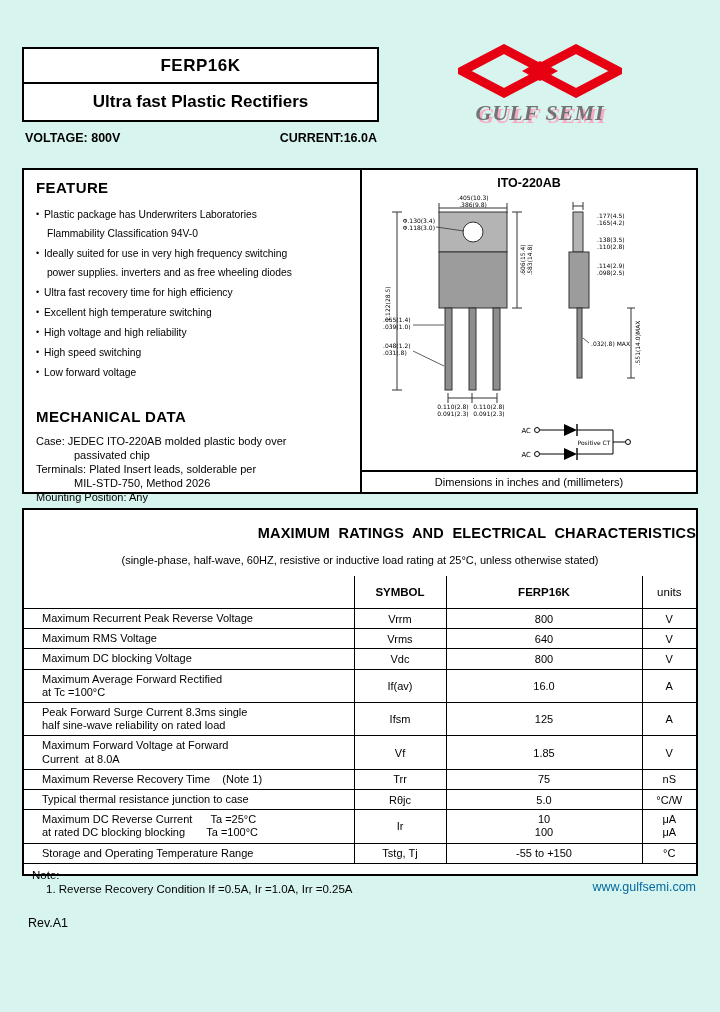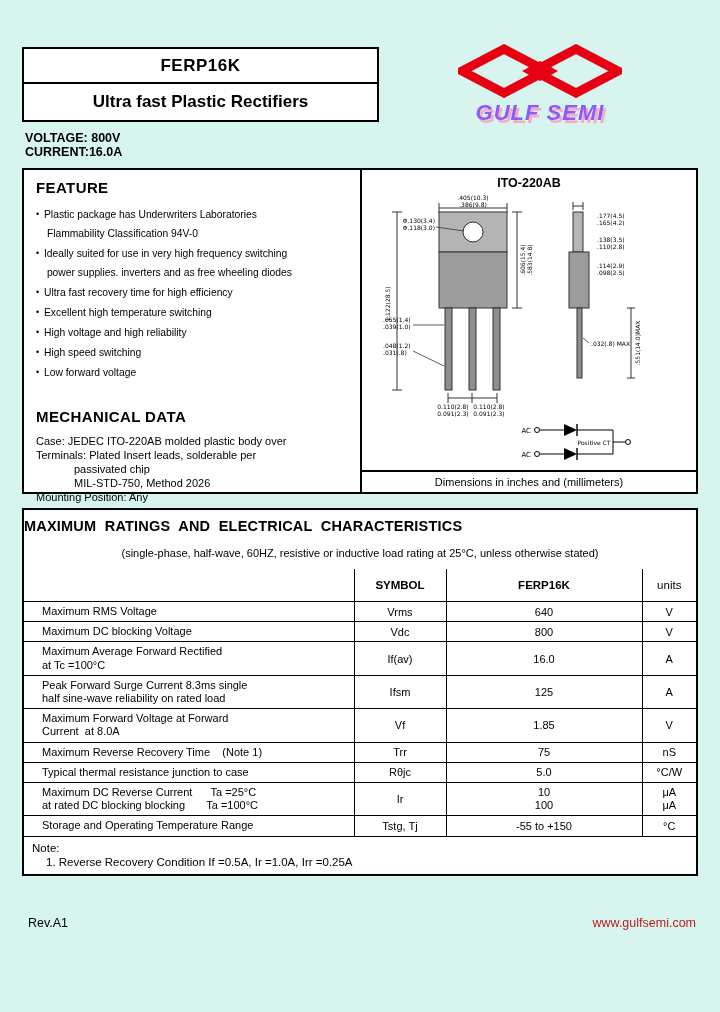--- a/index.html
+++ b/index.html
@@ -20,27 +20,27 @@
     display:flex; align-items:center; justify-content:center;
     font-weight:bold; font-size:17px; letter-spacing:0.5px;
   }
   .hdr-title-row {
     height:36px; display:flex; align-items:center; justify-content:center;
     font-weight:bold; font-size:17px;border-radius:15px;
   }
   .hdr-vc {
     position:absolute; left:25px; top:131px; width:352px;
     display:flex; justify-content:space-between;
-    font-weight:bold; font-size:12.5px;flex-direction:column;
+    font-weight:bold; font-size:12.5px;
   }
   .logo { position:absolute; left:452px; top:44px; width:176px; text-align:center; }
   .logo svg { display:block; margin:0 auto 2px; }
   .logo-text {
-    font-family:Liberation Sans, sans-serif; font-style:italic; font-weight:bold;
-    font-size:22px; color:#8b5cf6; letter-spacing:1px;
+    font-family:Liberation Serif, serif; font-style:italic; font-weight:bold;
+    font-size:22px; color:#737373; letter-spacing:1px;
     text-shadow:2.5px 2.5px 0 #f6abc4;
   }
   
   .feature-box {
     position:absolute; left:22px; top:168px; width:676px; height:326px;
     border:2px solid #000; background:#fff;
   }
   .feature-left { position:absolute; left:0; top:0; width:374px; height:100%; padding:9px 12px; }
   .sec-heading { font-weight:bold; font-size:15px; letter-spacing:0.4px; }
   ul.features { list-style:none; margin-top:9px; font-size:10.3px; line-height:19px; }
@@ -63,38 +63,38 @@
     position:absolute; bottom:0; left:0; width:100%; height:22px;
     border-top:2px solid #000; display:flex; align-items:center; justify-content:center;
     font-size:11px;
   }
   
   .ratings-box {
     position:absolute; left:22px; top:508px; width:676px; height:368px;
     border:2px solid #000; background:#fff;
   }
   .ratings-title {
-    text-align:left; font-weight:bold; font-size:14.5px;
-    margin-top:8px; white-space:pre; letter-spacing:0.2px;
+    text-align:right; font-weight:bold; font-size:14.5px;
+    margin-top:15px; white-space:pre; letter-spacing:0.2px;
   }
   .ratings-subtitle { text-align:center; font-size:11px; margin-top:13px; }
   table.rt { width:100%; border-collapse:collapse; margin-top:10px; table-layout:fixed; }
   .rt th, .rt td { border-bottom:1.6px solid #000; font-size:11px; vertical-align:middle; }
   .rt thead th { padding:10px 0; font-size:11.5px; font-weight:bold; }
   .rt thead th.th-n { font-weight:normal; }
   .rt td { padding:3px 0; }
   .c-sym, .c-val, .c-unit { border-left:1.6px solid #000; text-align:center; }
   .c-param { text-align:left; padding-left:18px !important; }
   .c-param div { white-space:pre-wrap; line-height:13.2px; }
   .c-val div, .c-unit div { line-height:13.2px; }
   .note { padding:5px 0 0 8px; font-size:11.5px; }
   .note-item { padding-left:14px; margin-top:2px; }
   
   .footer-rev { position:absolute; left:28px; top:916px; font-size:12.5px; }
-  .footer-site { position:absolute; right:24px; top:916px; font-size:12.5px; color:#b91c1c; text-decoration:none; }
+  .footer-site { position:absolute; right:24px; top:880px; font-size:12.5px; color:#0369a1; text-decoration:none; }
 </style>
 </head>
 <body>
 
 <div class="page">
 
   <div class="hdr-box">
     <div class="hdr-part-row">FERP16K</div>
     <div class="hdr-title-row">Ultra fast Plastic Rectifiers</div>
   </div>
@@ -124,22 +124,22 @@
  power supplies. inverters and as free wheeling diodes</li>
         <li>Ultra fast recovery time for high efficiency</li>
         <li>Excellent high temperature switching</li>
         <li>High voltage and high reliability</li>
         <li>High speed switching</li>
         <li>Low forward voltage</li>
       </ul>
       <div class="sec-heading mech-heading">MECHANICAL DATA</div>
       <div class="mech-lines">
         <div class="mech-line">Case: JEDEC ITO-220AB molded plastic body over</div>
+        <div class="mech-line mech-indent">passivated chip</div>
         <div class="mech-line">Terminals: Plated Insert leads, solderable per</div>
-        <div class="mech-line mech-indent">passivated chip</div>
         <div class="mech-line mech-indent">MIL-STD-750, Method 2026</div>
         <div class="mech-line">Mounting Position: Any</div>
       </div>
     </div>
 
     <div class="pkg-panel">
       <div class="pkg-title">ITO-220AB</div>
       <svg class="pkg-svg" width="296" height="274" viewBox="0 0 296 274">
 
         <g stroke="#333" stroke-width="1">
@@ -254,20 +254,28 @@
         <tr>
           <th class="c-param"></th>
           <th class="c-sym">SYMBOL</th>
           <th class="c-val">FERP16K</th>
           <th class="c-unit th-n">units</th>
         </tr>
       </thead>
       <tbody>
         <tr>
           <td class="c-param">
+              <div>Maximum Recurrent Peak Reverse Voltage</div>
+            </td>
+          <td class="c-sym">Vrrm</td>
+          <td class="c-val">800</td>
+          <td class="c-unit">V</td>
+        </tr>
+        <tr>
+          <td class="c-param">
               <div>Maximum RMS Voltage</div>
             </td>
           <td class="c-sym">Vrms</td>
           <td class="c-val">640</td>
           <td class="c-unit">V</td>
         </tr>
         <tr>
           <td class="c-param">
               <div>Maximum DC blocking Voltage</div>
             </td>

